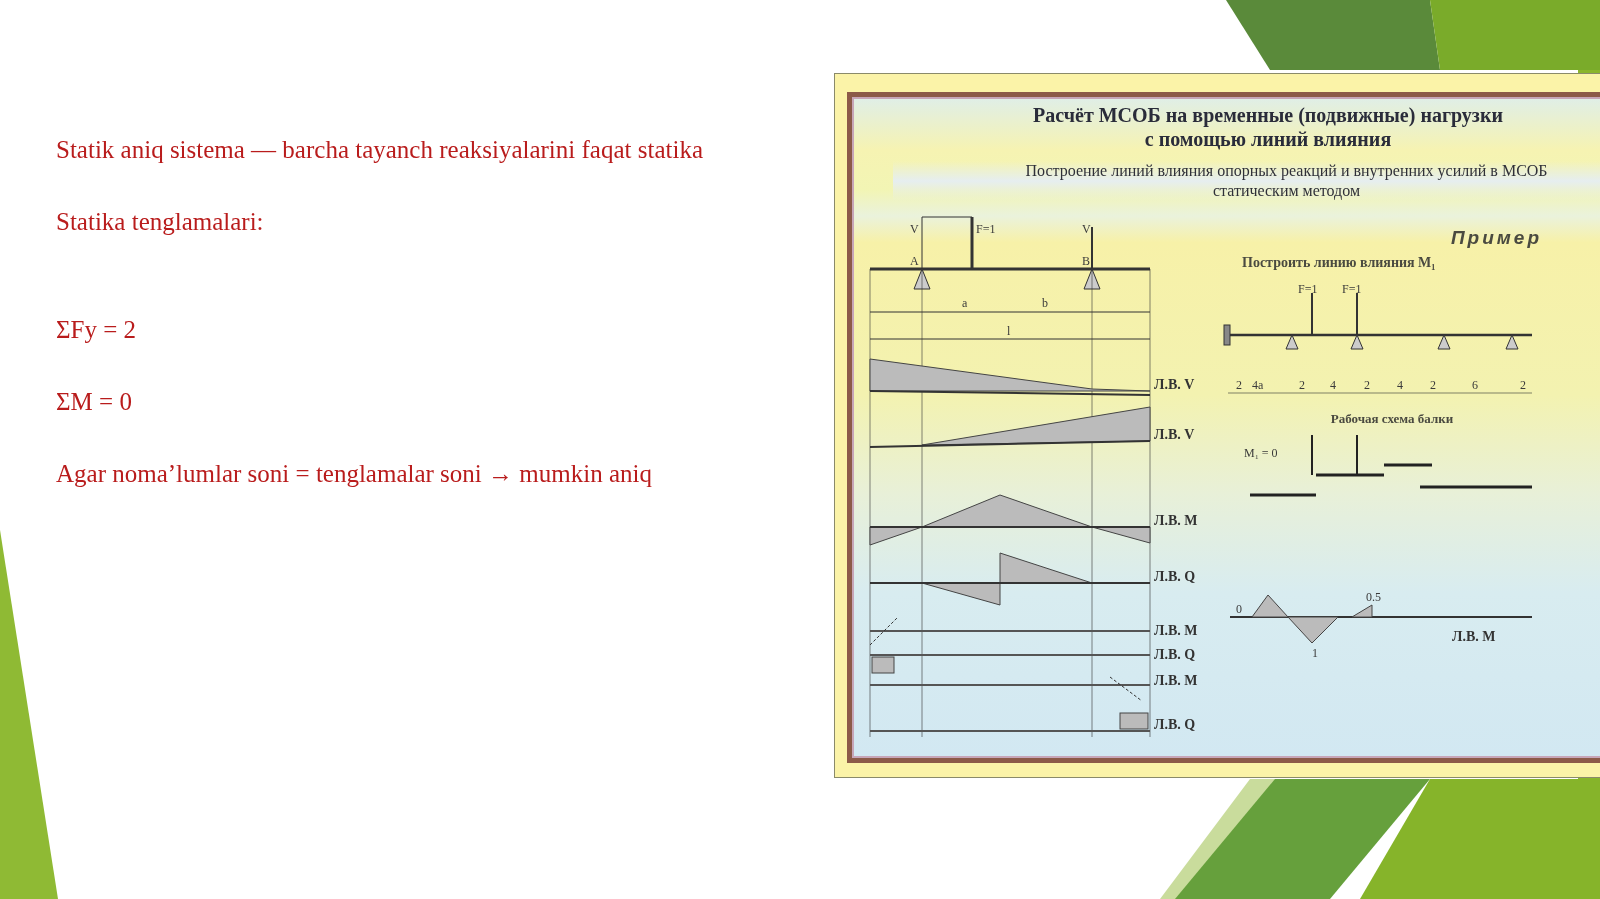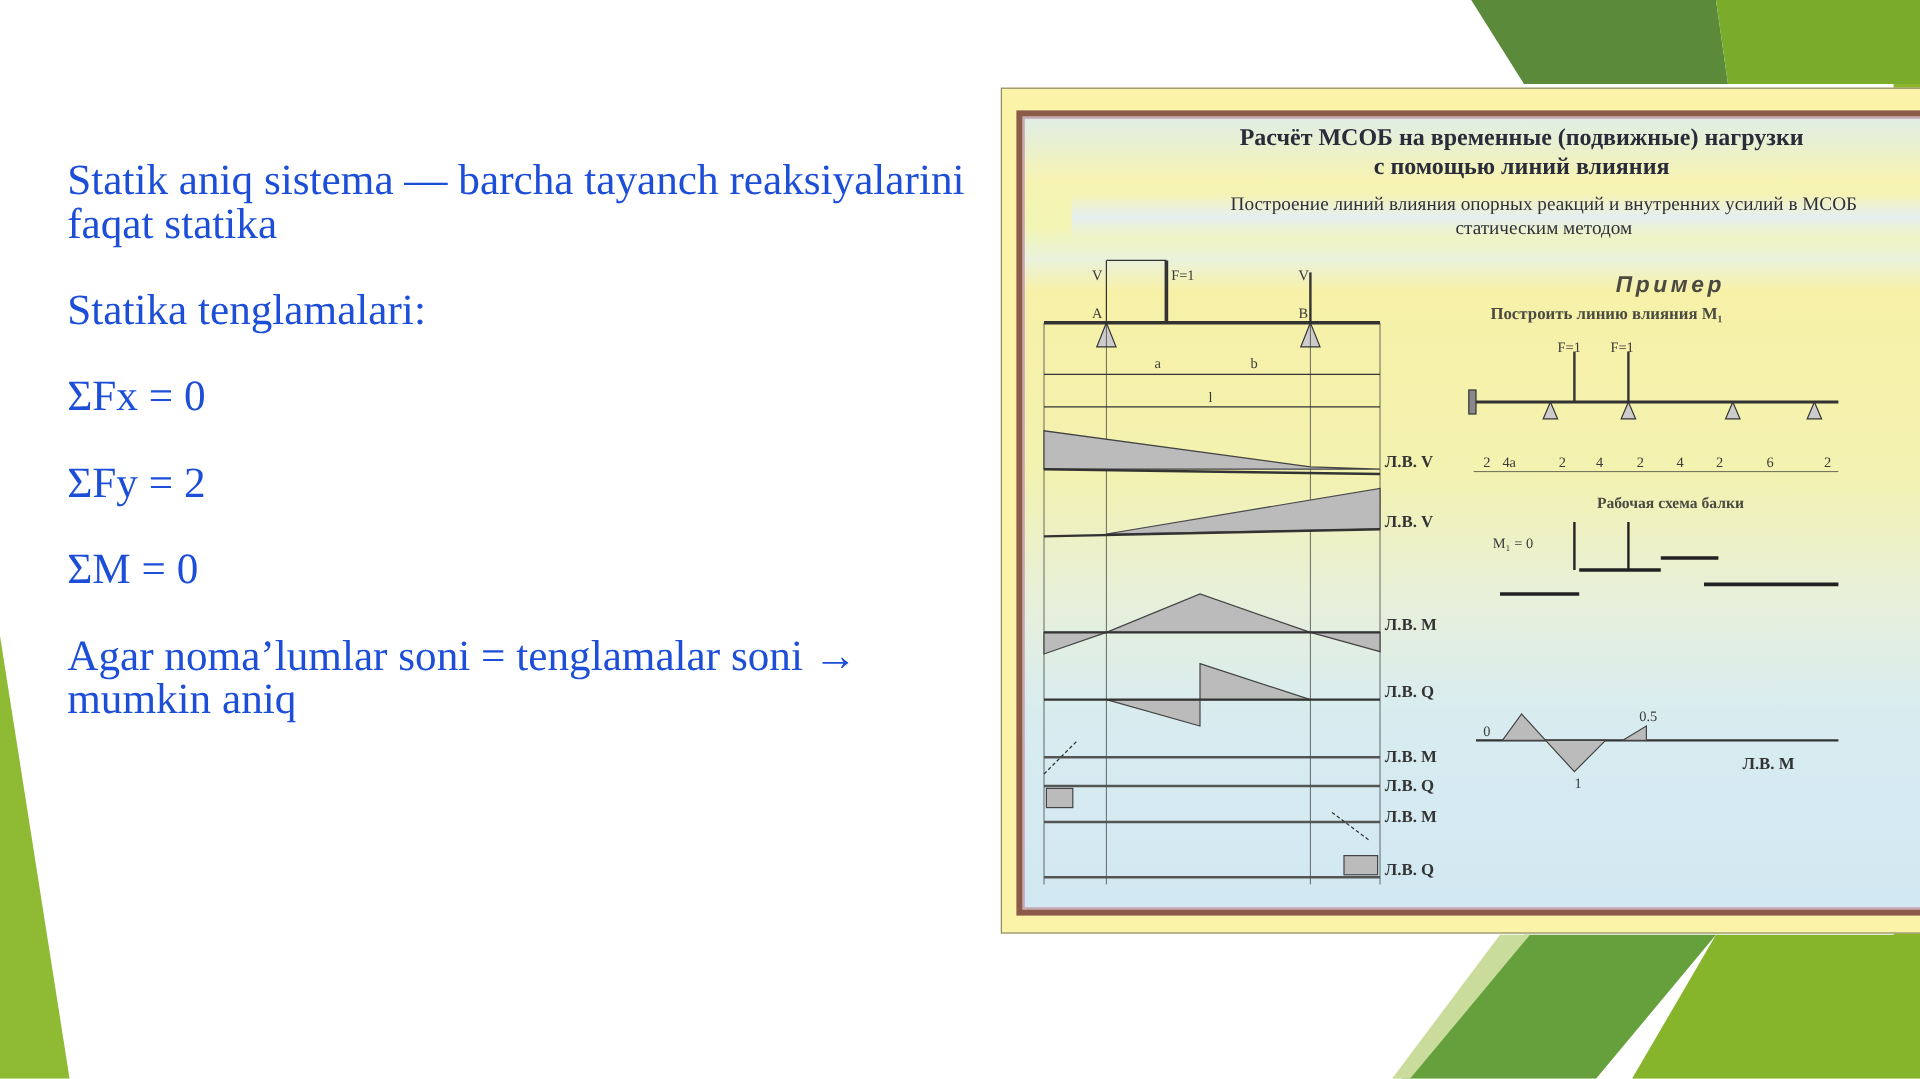--- a/index.html
+++ b/index.html
@@ -4,21 +4,21 @@
   <style>
     html, body { margin: 0; padding: 0; }
     body {
       width: 1600px; height: 899px; position: relative; overflow: hidden;
       background: #ffffff;
       font-family: "Liberation Serif", serif;
     }
     .bg-shapes { position: absolute; left: 0; top: 0; width: 1600px; height: 899px; z-index: 0; }
     .text-block {
       position: absolute; left: 56px; top: 132px; width: 780px; z-index: 2;
-      color: #1d4ed8; font-size: 36px; line-height: 36px;
+      color: #b91c1c; font-size: 25px; line-height: 36px;
     }
     .text-block p { margin: 0; }
     .para-gap { height: 36px; }
     .figure {
       position: absolute; left: 834px; top: 73px; width: 868px; height: 705px; z-index: 2;
       background: #fbf3a8; border: 1px solid #8a8a6a; box-sizing: border-box;
     }
     .figure-inner {
       position: absolute; left: 12px; top: 18px; right: 12px; bottom: 14px;
       border: 5px solid #8c5a48; box-sizing: border-box;
@@ -29,21 +29,21 @@
       position: absolute; left: 0; right: 0; top: 6px; text-align: center;
       font-family: "Liberation Serif", serif; font-weight: bold; font-size: 20px; line-height: 24px; color: #2a2c3a;
     }
     .fig-subtitle {
       position: absolute; left: 4px; right: 4px; top: 64px; text-align: center;
       font-family: "Liberation Serif", serif; font-size: 16px; line-height: 20px; color: #2f3038;
       background: linear-gradient(to bottom, rgba(255,255,255,0) 0%, #e6eef0 50%, rgba(255,255,255,0) 100%);
       margin-left: 37px;
     }
     .fig-example-title {
-      position: absolute; left: 390px; width: 300px; top: 130px; text-align: center;
+      position: absolute; left: 390px; width: 300px; top: 130px; text-align: right;
       font-family: "Liberation Sans", sans-serif; font-style: italic; font-weight: bold; font-size: 19px; letter-spacing: 3px; color: #4a4a40;
     }
     .fig-example-sub {
       position: absolute; left: 390px; width: 300px; top: 158px; text-align: left;
       font-family: "Liberation Serif", serif; font-weight: bold; font-size: 14px; color: #4a4a40;
     }
     .fig-work-label {
       position: absolute; left: 390px; width: 300px; top: 302px; text-align: center;
       font-family: "Liberation Serif", serif; font-weight: bold; font-size: 13px; color: #4a4a40; margin-top: 12px;
     }
@@ -62,21 +62,20 @@
   <polygon points="1250,779 1275,779 1175,899 1160,899" fill="#c9dc9c"></polygon>
   <polygon points="1430,779 1600,779 1600,899 1360,899" fill="#86b42a"></polygon>
   <polygon points="0,530 0,899 58,899" fill="#8fba34"></polygon>
 </svg>
 
 <div class="text-block">
   <p>Statik aniq sistema — barcha tayanch reaksiyalarini faqat statika</p>
   <div class="para-gap"></div>
   <p>Statika tenglamalari:</p>
   <div class="para-gap"></div>
-  <p>ΣFx = 0</p>
   <div class="para-gap"></div>
   <p>ΣFy = 2</p>
   <div class="para-gap"></div>
   <p>ΣM = 0</p>
   <div class="para-gap"></div>
   <p>Agar noma’lumlar soni = tenglamalar soni → mumkin aniq</p>
 </div>
 
 <div class="figure">
   <div class="figure-inner">

